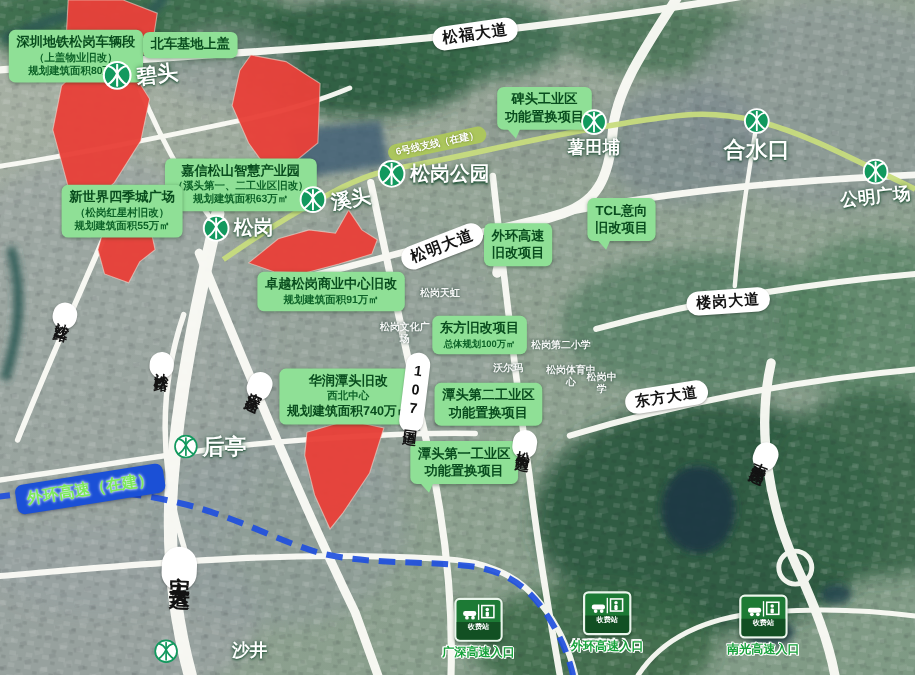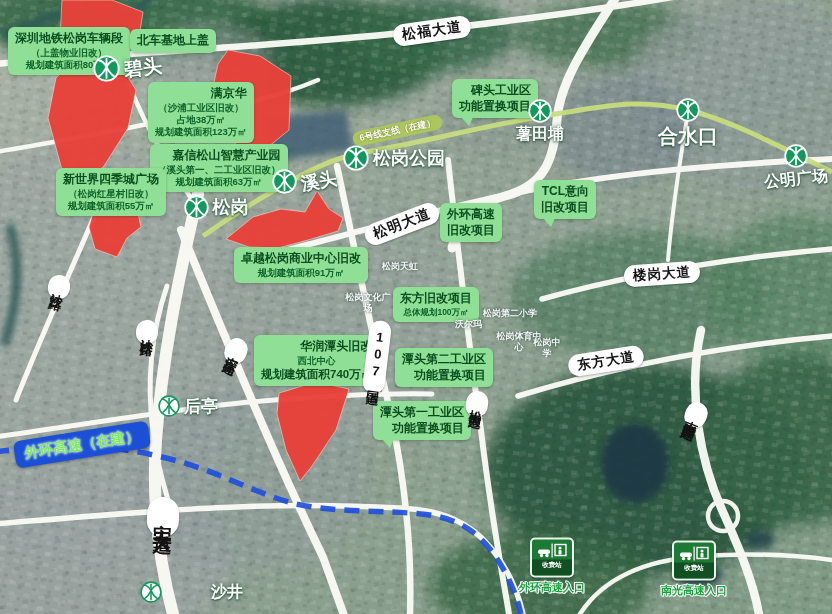--- a/index.html
+++ b/index.html
@@ -3,21 +3,21 @@
 <meta charset="utf-8">
 <style>
   html,body{margin:0;padding:0;background:#222;}
   .map-root{position:relative;width:832px;height:614px;overflow:hidden;
     font-family:"Liberation Sans",sans-serif;background:#93a394;}
   .map-root svg.bg{position:absolute;left:0;top:0;}
   .ov{position:absolute;left:0;top:0;width:832px;height:614px;}
   
   .plabel{position:absolute;background:#8fe096;border-radius:6px;padding:4px 7px;
     text-align:center;line-height:1.3;box-shadow:0 1px 3px rgba(0,40,10,.3);white-space:nowrap;}
-  .plabel .t{font-size:12px;font-weight:800;color:#094d1e;text-align:right;}
+  .plabel .t{font-size:12px;font-weight:800;color:#094d1e;}
   .plabel .s{font-size:9.5px;font-weight:700;color:#0d6328;}
   .plabel .m{font-size:11.5px;font-weight:800;color:#094d1e;}
   .plabel .xs{font-size:8.5px;font-weight:700;color:#0d6328;}
   .ptr{position:absolute;left:9px;bottom:-8px;width:0;height:0;
     border-left:8px solid transparent;border-right:4px solid transparent;border-top:9px solid #8fe096;}
   
   .station{position:absolute;}
   .station .nm{position:absolute;white-space:nowrap;color:#fff;font-weight:800;
     text-shadow:0 1px 2px rgba(15,70,40,.9),0 0 5px rgba(15,70,40,.6);}
   .station.nright .nm{left:calc(100% + 4px);top:50%;}
@@ -146,26 +146,20 @@
     <div class="banner">外环高速（在建）</div>
     <div class="rail-label">6号线支线（在建）</div>
   <div class="plabel" style="left: 8px; top: 27px;">
         <div class="t">深圳地铁松岗车辆段</div>
         <div class="s">（上盖物业旧改）</div>
         <div class="s">规划建筑面积80万㎡</div>
       </div>
       <div class="plabel" style="left: 130px; top: 29px;">
         <div class="t">北车基地上盖</div>
       </div>
-      <div class="plabel" style="left: 148px; top: 82px;">
-        <div class="t">满京华</div>
-        <div class="s">（沙浦工业区旧改）</div>
-        <div class="s">占地38万㎡</div>
-        <div class="s">规划建筑面积123万㎡</div>
-      </div>
       <div class="plabel" style="left: 150px; top: 144px;">
         <div class="t">嘉信松山智慧产业园</div>
         <div class="s">（溪头第一、二工业区旧改）</div>
         <div class="s">规划建筑面积63万㎡</div>
       </div>
       <div class="plabel" style="left: 56px; top: 168px;">
         <div class="t">新世界四季城广场</div>
         <div class="s">（松岗红星村旧改）</div>
         <div class="s">规划建筑面积55万㎡</div>
       </div>
@@ -277,21 +271,21 @@
         </svg><div class="nm" style="font-size: 16px; transform: translateX(-50%) rotate(-6deg);">公明广场</div></div>
       <div class="station nright" style="left: 158px; top: 395px; width: 22px; height: 22px;"><svg viewBox="0 0 24 24" width="100%" height="100%">
  <circle cx="12" cy="12" r="10.8" fill="#ffffff" stroke="#12995e" stroke-width="1.7"></circle>
  <g stroke="#12995e" stroke-width="1.7" fill="none" stroke-linecap="round">
  <path d="M12,3.5 L12,20.5"></path>
             <path d="M12,10.5 C10,6.5 7.5,4.9 4.4,4.4"></path>
             <path d="M12,10.5 C14,6.5 16.5,4.9 19.6,4.4"></path>
  <path d="M12,10.5 C10.2,14.5 7.6,17.5 4.6,19.4"></path>
             <path d="M12,10.5 C13.8,14.5 16.4,17.5 19.4,19.4"></path>
           </g>
-        </svg><div class="nm" style="font-size: 17px; transform: translateY(-50%) rotate(0deg);">后亭</div></div>
+        </svg><div class="nm" style="font-size: 20px; transform: translateY(-50%) rotate(0deg);">后亭</div></div>
       <div class="station nright" style="left: 140px; top: 581px; width: 22px; height: 22px;"><svg viewBox="0 0 24 24" width="100%" height="100%">
  <circle cx="12" cy="12" r="10.8" fill="#ffffff" stroke="#12995e" stroke-width="1.7"></circle>
  <g stroke="#12995e" stroke-width="1.7" fill="none" stroke-linecap="round">
  <path d="M12,3.5 L12,20.5"></path>
             <path d="M12,10.5 C10,6.5 7.5,4.9 4.4,4.4"></path>
             <path d="M12,10.5 C14,6.5 16.5,4.9 19.6,4.4"></path>
  <path d="M12,10.5 C10.2,14.5 7.6,17.5 4.6,19.4"></path>
             <path d="M12,10.5 C13.8,14.5 16.4,17.5 19.4,19.4"></path>
           </g>
         </svg><div class="nm" style="font-size: 16px; transform: translateY(-50%) rotate(0deg); padding-left: 45px;">沙井</div></div>
@@ -301,24 +295,41 @@
       <div class="pill" style="left: 606px; top: 361px; font-size: 13.5px; transform: translate(-50%, -50%) rotate(-9deg);">东方大道</div>
       <div class="pill vert" style="left: 59px; top: 287px; font-size: 13px; transform: translate(-50%, -50%) rotate(14deg);">沙江路</div>
       <div class="pill vert" style="left: 147px; top: 332px; font-size: 13px; transform: translate(-50%, -50%) rotate(4deg);">沙松路</div>
       <div class="pill vert" style="left: 236px; top: 351px; font-size: 13px; transform: translate(-50%, -50%) rotate(23deg);">广深高速</div>
       <div class="pill vert" style="left: 377px; top: 357px; font-size: 13px; transform: translate(-50%, -50%) rotate(7deg);">107国道</div>
       <div class="pill vert" style="left: 477px; top: 404px; font-size: 13px; transform: translate(-50%, -50%) rotate(9deg);">松岗大道</div>
       <div class="pill vert big" style="left: 163px; top: 517px; font-size: 19px; transform: translate(-50%, -50%) rotate(2deg);">宝安大道</div>
       <div class="pill vert" style="left: 696px; top: 415px; font-size: 14px; transform: translate(-50%, -50%) rotate(22deg);">南光高速</div>
       <div class="faint" style="left: 370px; top: 261px; width: 60px;">松岗天虹</div>
       <div class="faint" style="left: 345px; top: 292px; width: 46px;">松岗文化广场</div>
-      <div class="faint" style="left: 442px; top: 319px; width: 40px; text-align: right;">沃尔玛</div>
+      <div class="faint" style="left: 442px; top: 329px; width: 40px;">沃尔玛</div>
       <div class="faint" style="left: 468px; top: 308px; width: 84px;">松岗第二小学</div>
       <div class="faint" style="left: 495px; top: 331px; width: 48px;">松岗体育中心</div>
       <div class="faint" style="left: 530px; top: 337px; width: 34px;">松岗中学</div>
+      <div class="toll" style="left: 435px; top: 572px;">
+        <div class="tbox">
+          <svg width="32" height="18" viewBox="0 0 32 18">
+ <g fill="#fff">
+              <rect x="2" y="8" width="12" height="4.5" rx="2"></rect>
+              <circle cx="5.5" cy="14" r="1.7"></circle>
+              <circle cx="11" cy="14" r="1.7"></circle>
+ <rect x="15.5" y="2" width="1.2" height="14"></rect>
+ <rect x="19" y="3" width="11" height="11" fill="none" stroke="#fff" stroke-width="1.4"></rect>
+ <circle cx="24" cy="6.5" r="1.6"></circle>
+              <rect x="22.5" y="8.6" width="3" height="4.5" rx="1"></rect>
+            </g>
+          </svg>
+          <div class="tstrip">收费站</div>
+        </div>
+        <div class="tlabel">广深高速入口</div>
+      </div>
       <div class="toll" style="left: 552px; top: 566px;">
         <div class="tbox">
           <svg width="32" height="18" viewBox="0 0 32 18">
  <g fill="#fff">
               <rect x="2" y="8" width="12" height="4.5" rx="2"></rect>
               <circle cx="5.5" cy="14" r="1.7"></circle>
               <circle cx="11" cy="14" r="1.7"></circle>
  <rect x="15.5" y="2" width="1.2" height="14"></rect>
  <rect x="19" y="3" width="11" height="11" fill="none" stroke="#fff" stroke-width="1.4"></rect>
  <circle cx="24" cy="6.5" r="1.6"></circle>

